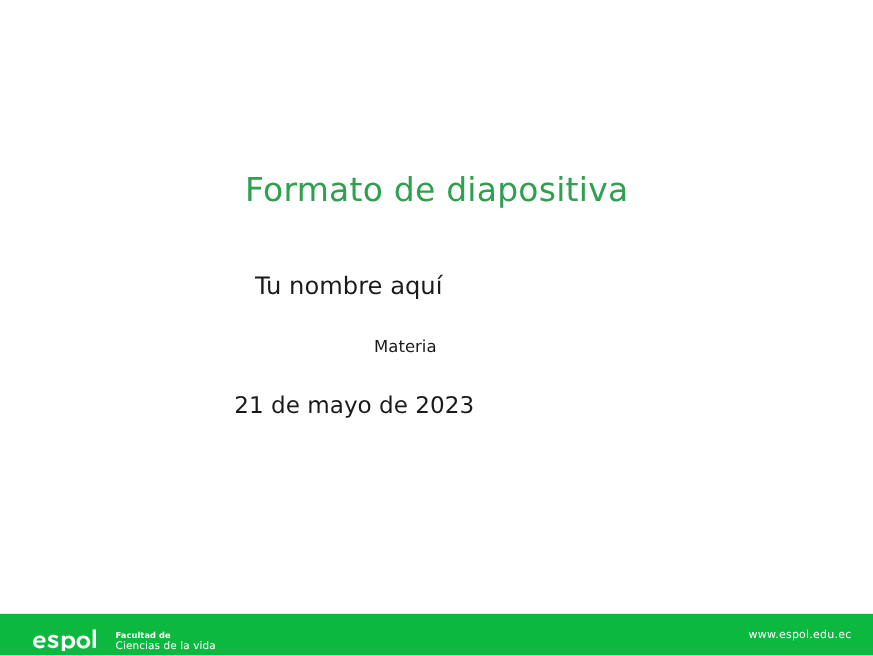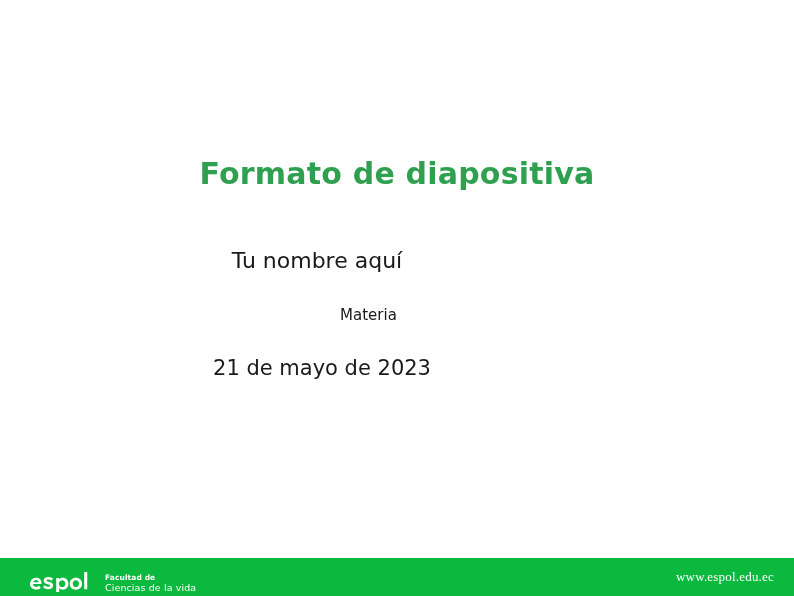--- a/index.html
+++ b/index.html
@@ -31,21 +31,21 @@
     text-align: center;
   }
 
   .slide-title {
     position: absolute;
     left: 0;
     top: 156px;
     width: 794px;
     text-align: center;
     font-size: 30px;
-    font-weight: 700;
+    font-weight: 400;
     letter-spacing: 0.2px;
     line-height: 36px;
     color: #2fa04f;
     white-space: nowrap;
   }
 
   .slide-author {
     position: absolute;
     left: 0;
     top: 247px;
@@ -136,26 +136,25 @@
     white-space: nowrap;
   }
 
   .footer-url {
     position: absolute;
     right: 20px;
     top: 0;
     height: 38px;
     display: flex;
     align-items: center;
-    font-size: 13px;
+    font-size: 10px;
     font-weight: 400;
     letter-spacing: 0.2px;
     color: #ffffff;
     white-space: nowrap;
-    font-family: Liberation Serif, serif;
   }
 </style>
 </head>
 <body>
 
 <div class="slide">
 
   <div class="titleblock">
 
     <div class="slide-title">Formato de diapositiva</div>

